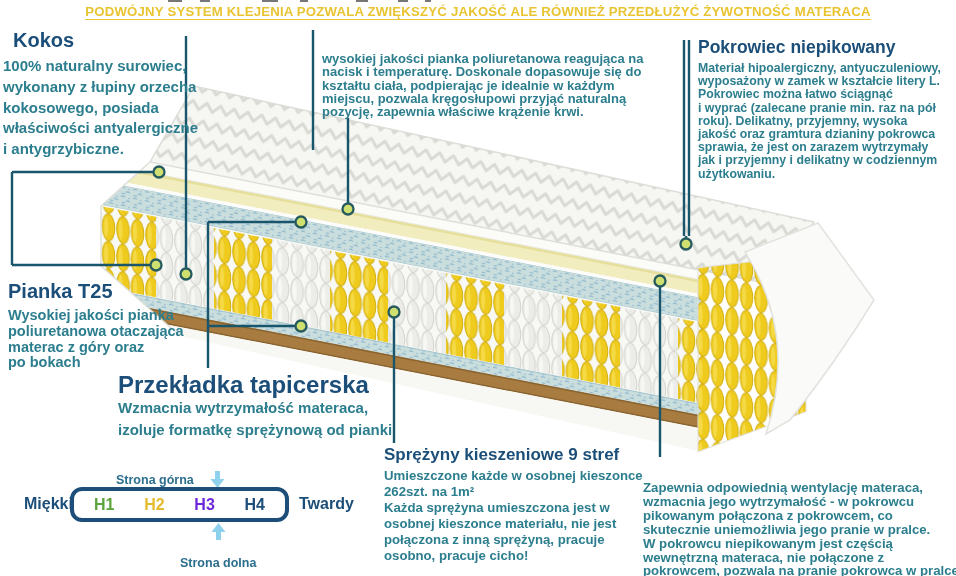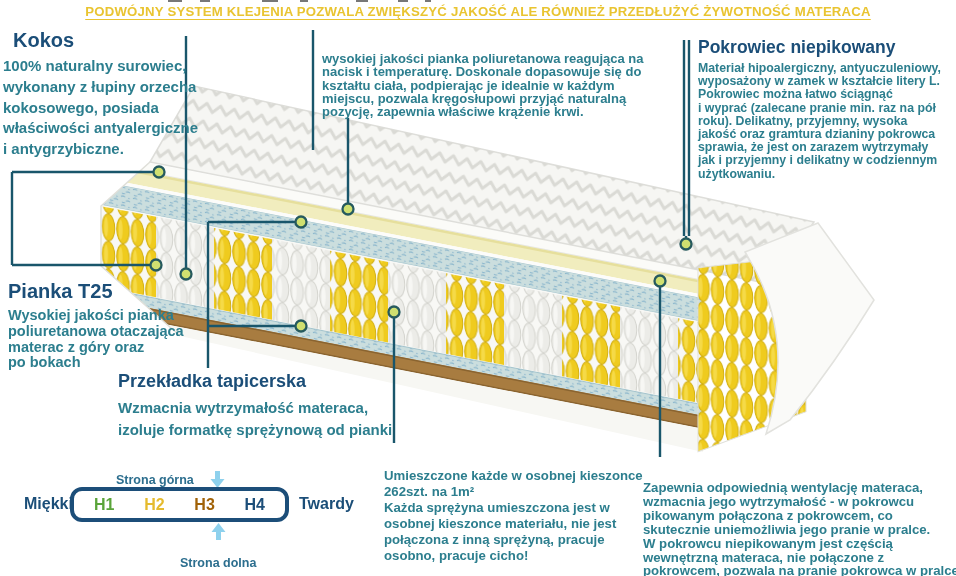--- a/index.html
+++ b/index.html
@@ -17,40 +17,40 @@
     text-underline-offset:3px;
   }
   .t-kokos-title{left:13px;top:29px;font-size:20px;}
   .t-kokos-body{left:3px;top:56px;font-size:15px;line-height:20.8px;}
   .t-visco-title{left:322px;top:28px;font-size:18px;}
   .t-visco-body{left:322px;top:52px;font-size:13px;line-height:13.3px;}
   .t-pokr-title{left:698px;top:37px;font-size:17.5px;}
   .t-pokr-body{left:698px;top:62px;font-size:12.3px;line-height:13.2px;}
   .t-t25-title{left:8px;top:280px;font-size:20px;}
   .t-t25-body{left:8px;top:308px;font-size:14.5px;line-height:15.8px;}
-  .t-przek-title{left:118px;top:371px;font-size:18px;}
+  .t-przek-title{left:118px;top:371px;font-size:24px;}
   .t-przek-body{left:118px;top:397px;font-size:15px;line-height:22px;}
   .t-sprez-title{left:384px;top:445px;font-size:17px;}
   .t-sprez-body{left:384px;top:468px;font-size:13.2px;line-height:15.9px;}
   .t-wlok-title{left:643px;top:458px;font-size:17.5px;}
   .t-wlok-body{left:643px;top:481px;font-size:13.2px;line-height:13.9px;}
   
   .strona{position:absolute;z-index:2;display:flex;align-items:center;gap:16px;
           color:#2C6E8E;font-size:12.5px;}
   .strona-gorna{left:116px;top:471px;}
   .strona-dolna{left:180px;top:523px;flex-direction:column;}
   .miekki{left:24px;top:495px;font-size:16px;color:#1B4E78;}
   .twardy{left:299px;top:495px;font-size:16px;color:#1B4E78;}
   .scale-box{
     position:absolute;z-index:2;left:70px;top:487px;width:219px;height:35px;
     border:4px solid #1C4E79;border-radius:12px;background:#fff;
     display:flex;align-items:center;justify-content:space-between;
     padding:0 20px;box-sizing:border-box;font-size:16px;
   }
-  .lv1{color:#5AA43A}.lv2{color:#E5BB2E}.lv3{color:#a16207}.lv4{color:#1C4E79}
+  .lv1{color:#5AA43A}.lv2{color:#E5BB2E}.lv3{color:#6d28d9}.lv4{color:#1C4E79}
 </style>
 </head>
 <body>
 
 <div class="stage">
 
   <svg class="art" width="956" height="576" viewBox="0 0 956 576">
     <defs>
       <pattern id="quilt" width="28" height="18" patternUnits="userSpaceOnUse" patternTransform="rotate(12)">
         <path d="M0,4 L7,12 L14,4 L21,12 L28,4" fill="none" stroke="#DADAD5" stroke-width="3" stroke-linecap="round" stroke-linejoin="round"></path>
@@ -181,20 +181,21 @@
   <div class="txt title t-t25-title">Pianka T25</div>
   <div class="txt body t-t25-body">Wysokiej jakości pianka
 poliuretanowa otaczająca
 materac z góry oraz
 po bokach</div>
 
   <div class="txt title t-przek-title">Przekładka tapicerska</div>
   <div class="txt body t-przek-body">Wzmacnia wytrzymałość materaca,
 izoluje formatkę sprężynową od pianki</div>
 
+  <div class="txt title t-sprez-title">Sprężyny kieszeniowe 9 stref</div>
   <div class="txt body t-sprez-body">Umieszczone każde w osobnej kieszonce
 262szt. na 1m²
 Każda sprężyna umieszczona jest w
 osobnej kieszonce materiału, nie jest
 połączona z inną sprężyną, pracuje
 osobno, pracuje cicho!</div>
 
   <div class="txt body t-wlok-body">Zapewnia odpowiednią wentylację materaca,
 wzmacnia jego wytrzymałość - w pokrowcu
 pikowanym połączona z pokrowcem, co

